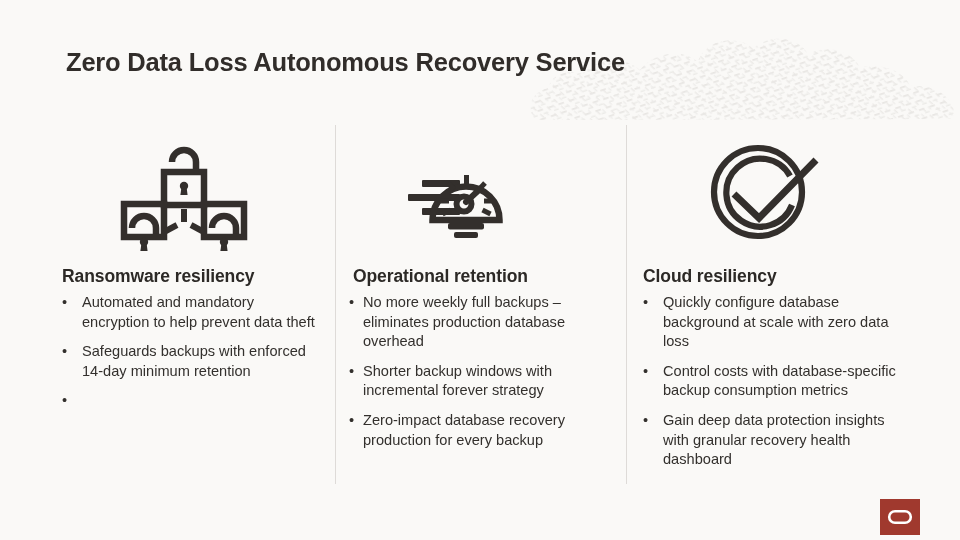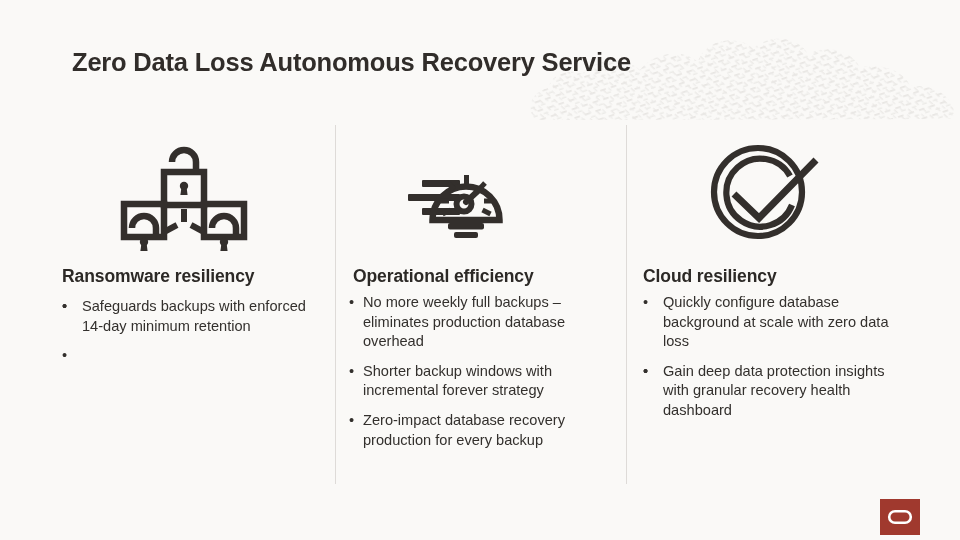--- a/index.html
+++ b/index.html
@@ -27,21 +27,21 @@
     left: 522px;
     top: 28px;
     width: 444px;
     height: 92px;
     pointer-events: none;
   }
 
   
   .title {
     position: absolute;
-    left: 72px;
+    left: 66px;
     top: 48px;
     font-size: 25.5px;
     font-weight: bold;
     color: #312d2a;
     letter-spacing: -0.2px;
     white-space: nowrap;
   }
 
   
   .divider {
@@ -190,21 +190,21 @@
 
         <g stroke="#332f2c" stroke-width="6" stroke-linecap="butt">
           <line x1="70" y1="79" x2="70" y2="92"></line>
           <line x1="63" y1="95" x2="50" y2="102"></line>
           <line x1="77" y1="95" x2="90" y2="102"></line>
         </g>
       </svg>
     </div>
     <div class="col-head">Ransomware resiliency</div>
     <ul class="bullets">
-      <li><span class="bullet-dot">•</span></li>
+      <li><span class="bullet-dot">•</span><span>Automated and mandatory encryption to help prevent data theft</span></li>
       <li><span class="bullet-dot">•</span><span>Safeguards backups with enforced 14-day minimum retention</span></li>
       <li><span class="bullet-dot">•</span></li>
     </ul>
   </div>
 
   <div class="col col-2">
     <div class="icon-wrap icon-2">
       <svg width="120" height="100" viewBox="0 0 120 100" xmlns="http://www.w3.org/2000/svg">
 
         <g fill="#332f2c">
@@ -231,21 +231,21 @@
           <line x1="62" y1="60" x2="76" y2="47"></line>
         </g>
         <circle cx="60" cy="62" r="7.5" fill="none" stroke="#332f2c" stroke-width="6"></circle>
 
         <g fill="#332f2c">
           <rect x="44" y="81" width="36" height="6.5" rx="2"></rect>
           <rect x="50" y="90" width="24" height="6" rx="2"></rect>
         </g>
       </svg>
     </div>
-    <div class="col-head">Operational efficiency</div>
+    <div class="col-head">Operational retention</div>
     <ul class="bullets">
       <li><span class="bullet-dot">•</span><span>No more weekly full backups – eliminates production database overhead</span></li>
       <li><span class="bullet-dot">•</span><span>Shorter backup windows with incremental forever strategy</span></li>
       <li><span class="bullet-dot">•</span><span>Zero-impact database recovery production for every backup</span></li>
     </ul>
   </div>
 
   <div class="col col-3">
     <div class="icon-wrap icon-3">
       <svg width="120" height="120" viewBox="0 0 120 120" xmlns="http://www.w3.org/2000/svg">
@@ -257,21 +257,21 @@
         </g>
 
         <g fill="none" stroke="#332f2c" stroke-width="7" stroke-linecap="butt" stroke-linejoin="miter">
           <path d="M30,62 L55,86 L112,28"></path>
         </g>
       </svg>
     </div>
     <div class="col-head">Cloud resiliency</div>
     <ul class="bullets">
       <li><span class="bullet-dot">•</span><span>Quickly configure database background at scale with zero data loss</span></li>
-      <li><span class="bullet-dot">•</span></li>
+      <li><span class="bullet-dot">•</span><span>Control costs with database-specific backup consumption metrics</span></li>
       <li><span class="bullet-dot">•</span><span>Gain deep data protection insights with granular recovery health dashboard</span></li>
     </ul>
   </div>
 
   <div class="logo-badge">
     <svg width="26" height="16" viewBox="0 0 26 16" xmlns="http://www.w3.org/2000/svg">
       <rect x="2.2" y="2.2" width="21.6" height="11.6" rx="5.8" fill="none" stroke="#ffffff" stroke-width="2.6"></rect>
     </svg>
   </div>
 

